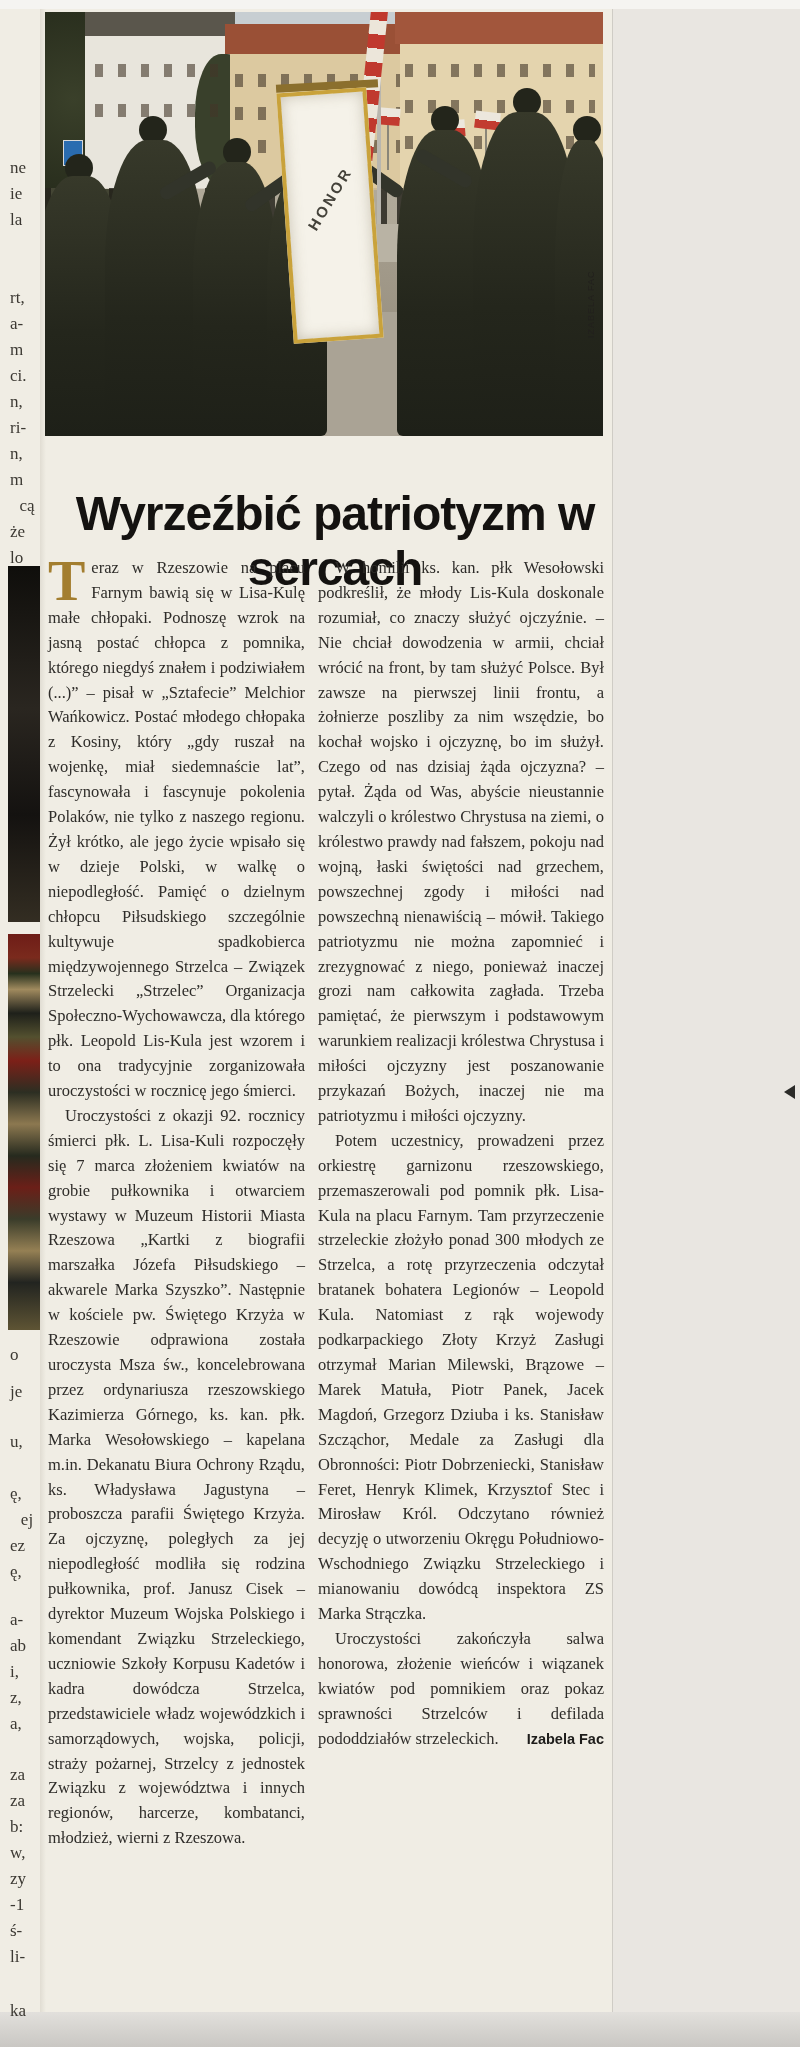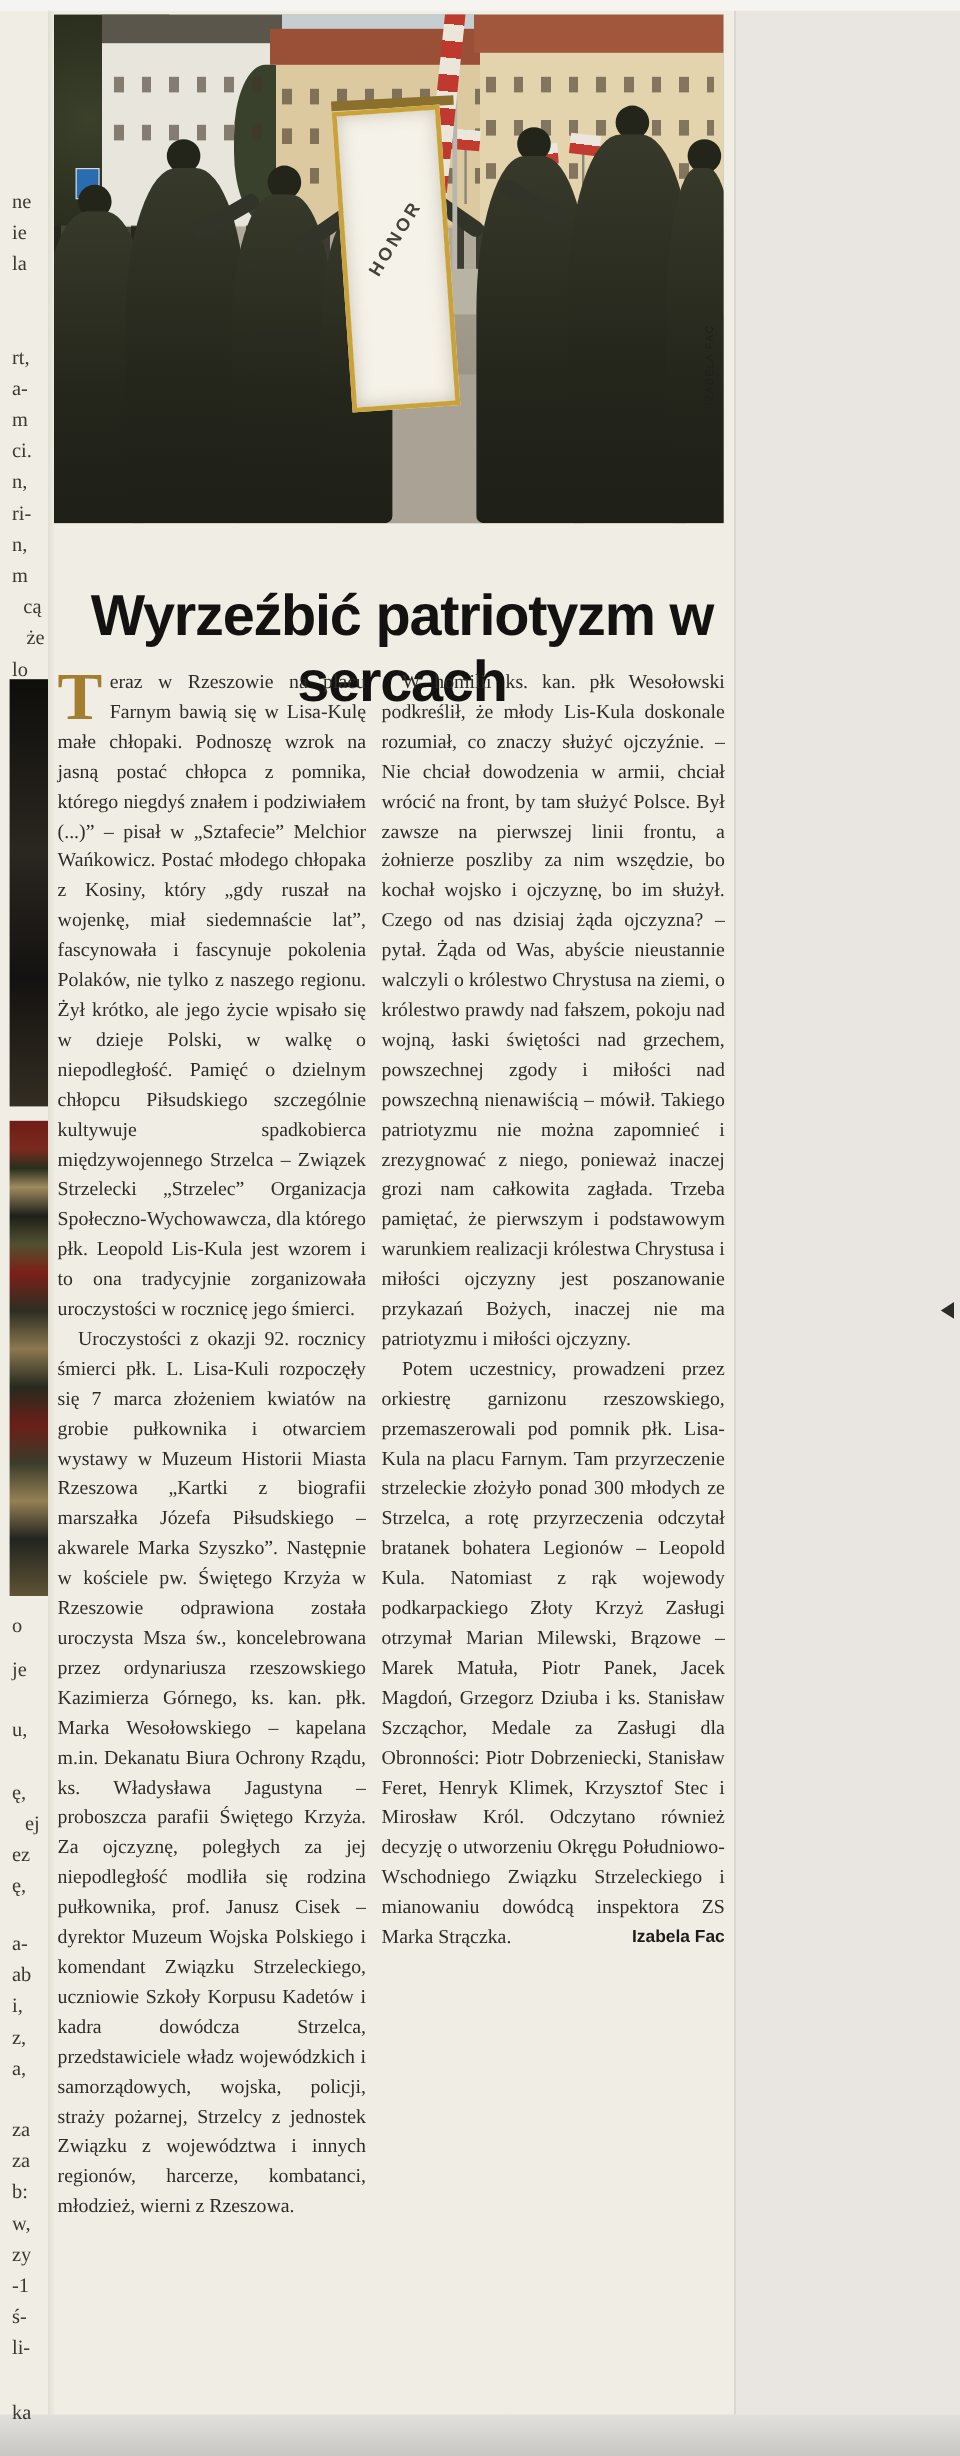--- a/index.html
+++ b/index.html
@@ -83,21 +83,21 @@
       <div class="frag" style="top: 210px;">la</div>
       <div class="frag" style="top: 288px;">rt,</div>
       <div class="frag" style="top: 314px;">a-</div>
       <div class="frag" style="top: 340px;">m</div>
       <div class="frag" style="top: 366px;">ci.</div>
       <div class="frag" style="top: 392px;">n,</div>
       <div class="frag" style="top: 418px;">ri-</div>
       <div class="frag" style="top: 444px;">n,</div>
       <div class="frag" style="top: 470px;">m</div>
       <div class="frag" style="top: 496px; text-align: center;">cą</div>
-      <div class="frag" style="top: 522px; margin-left: 12px;">że</div>
+      <div class="frag" style="top: 522px;">że</div>
       <div class="frag" style="top: 548px;">lo</div>
       <div class="frag" style="top: 1345px;">o</div>
       <div class="frag" style="top: 1432px;">u,</div>
       <div class="frag" style="top: 1382px;">je</div>
       <div class="frag" style="top: 1484px;">ę,</div>
       <div class="frag" style="top: 1510px; text-align: center;">ej</div>
       <div class="frag" style="top: 1536px;">ez</div>
       <div class="frag" style="top: 1562px;">ę,</div>
       <div class="frag" style="top: 1610px;">a-</div>
       <div class="frag" style="top: 1636px;">ab</div>
@@ -186,18 +186,19 @@
   <h1 class="headline">Wyrzeźbić patriotyzm w sercach</h1>
 
   <div class="columns">
     <div class="col col-left">
       <p class="first"><span class="dropcap">T</span><span>eraz w Rzeszowie na placu Farnym bawią się w Lisa-Kulę małe chłopaki. Podnoszę wzrok na jasną postać chłopca z pomnika, którego niegdyś znałem i podziwiałem (...)” – pisał w „Sztafecie” Melchior Wańkowicz. Postać młodego chłopaka z Kosiny, który „gdy ruszał na wojenkę, miał siedemnaście lat”, fascynowała i fascynuje pokolenia Polaków, nie tylko z naszego regionu. Żył krótko, ale jego życie wpisało się w dzieje Polski, w walkę o niepodległość. Pamięć o dzielnym chłopcu Piłsudskiego szczególnie kultywuje spadkobierca międzywojennego Strzelca – Związek Strzelecki „Strzelec” Organizacja Społeczno-Wychowawcza, dla którego płk. Leopold Lis-Kula jest wzorem i to ona tradycyjnie zorganizowała uroczystości w rocznicę jego śmierci.</span></p>
       <p>Uroczystości z okazji 92. rocznicy śmierci płk. L. Lisa-Kuli rozpoczęły się 7 marca złożeniem kwiatów na grobie pułkownika i otwarciem wystawy w Muzeum Historii Miasta Rzeszowa „Kartki z biografii marszałka Józefa Piłsudskiego – akwarele Marka Szyszko”. Następnie w kościele pw. Świętego Krzyża w Rzeszowie odprawiona została uroczysta Msza św., koncelebrowana przez ordynariusza rzeszowskiego Kazimierza Górnego, ks. kan. płk. Marka Wesołowskiego – kapelana m.in. Dekanatu Biura Ochrony Rządu, ks. Władysława Jagustyna – proboszcza parafii Świętego Krzyża. Za ojczyznę, poległych za jej niepodległość modliła się rodzina pułkownika, prof. Janusz Cisek – dyrektor Muzeum Wojska Polskiego i komendant Związku Strzeleckiego, uczniowie Szkoły Korpusu Kadetów i kadra dowódcza Strzelca, przedstawiciele władz wojewódzkich i samorządowych, wojska, policji, straży pożarnej, Strzelcy z jednostek Związku z województwa i innych regionów, harcerze, kombatanci, młodzież, wierni z Rzeszowa.</p>
     </div>
     <div class="col col-right">
       <p>W homilii ks. kan. płk Wesołowski podkreślił, że młody Lis-Kula doskonale rozumiał, co znaczy służyć ojczyźnie. – Nie chciał dowodzenia w armii, chciał wrócić na front, by tam służyć Polsce. Był zawsze na pierwszej linii frontu, a żołnierze poszliby za nim wszędzie, bo kochał wojsko i ojczyznę, bo im służył. Czego od nas dzisiaj żąda ojczyzna? – pytał. Żąda od Was, abyście nieustannie walczyli o królestwo Chrystusa na ziemi, o królestwo prawdy nad fałszem, pokoju nad wojną, łaski świętości nad grzechem, powszechnej zgody i miłości nad powszechną nienawiścią – mówił. Takiego patriotyzmu nie można zapomnieć i zrezygnować z niego, ponieważ inaczej grozi nam całkowita zagłada. Trzeba pamiętać, że pierwszym i podstawowym warunkiem realizacji królestwa Chrystusa i miłości ojczyzny jest poszanowanie przykazań Bożych, inaczej nie ma patriotyzmu i miłości ojczyzny.</p>
       <p>Potem uczestnicy, prowadzeni przez orkiestrę garnizonu rzeszowskiego, przemaszerowali pod pomnik płk. Lisa-Kula na placu Farnym. Tam przyrzeczenie strzeleckie złożyło ponad 300 młodych ze Strzelca, a rotę przyrzeczenia odczytał bratanek bohatera Legionów – Leopold Kula. Natomiast z rąk wojewody podkarpackiego Złoty Krzyż Zasługi otrzymał Marian Milewski, Brązowe – Marek Matuła, Piotr Panek, Jacek Magdoń, Grzegorz Dziuba i ks. Stanisław Szcząchor, Medale za Zasługi dla Obronności: Piotr Dobrzeniecki, Stanisław Feret, Henryk Klimek, Krzysztof Stec i Mirosław Król. Odczytano również decyzję o utworzeniu Okręgu Południowo-Wschodniego Związku Strzeleckiego i mianowaniu dowódcą inspektora ZS Marka Strączka.</p>
+      <p>Uroczystości zakończyła salwa honorowa, złożenie wieńców i wiązanek kwiatów pod pomnikiem oraz pokaz sprawności Strzelców i defilada pododdziałów strzeleckich.</p>
       <div class="byline-row">Izabela Fac</div>
     </div>
   </div>
 
   <div class="edge-mark"></div>
 </div>
 
 </body></html>

